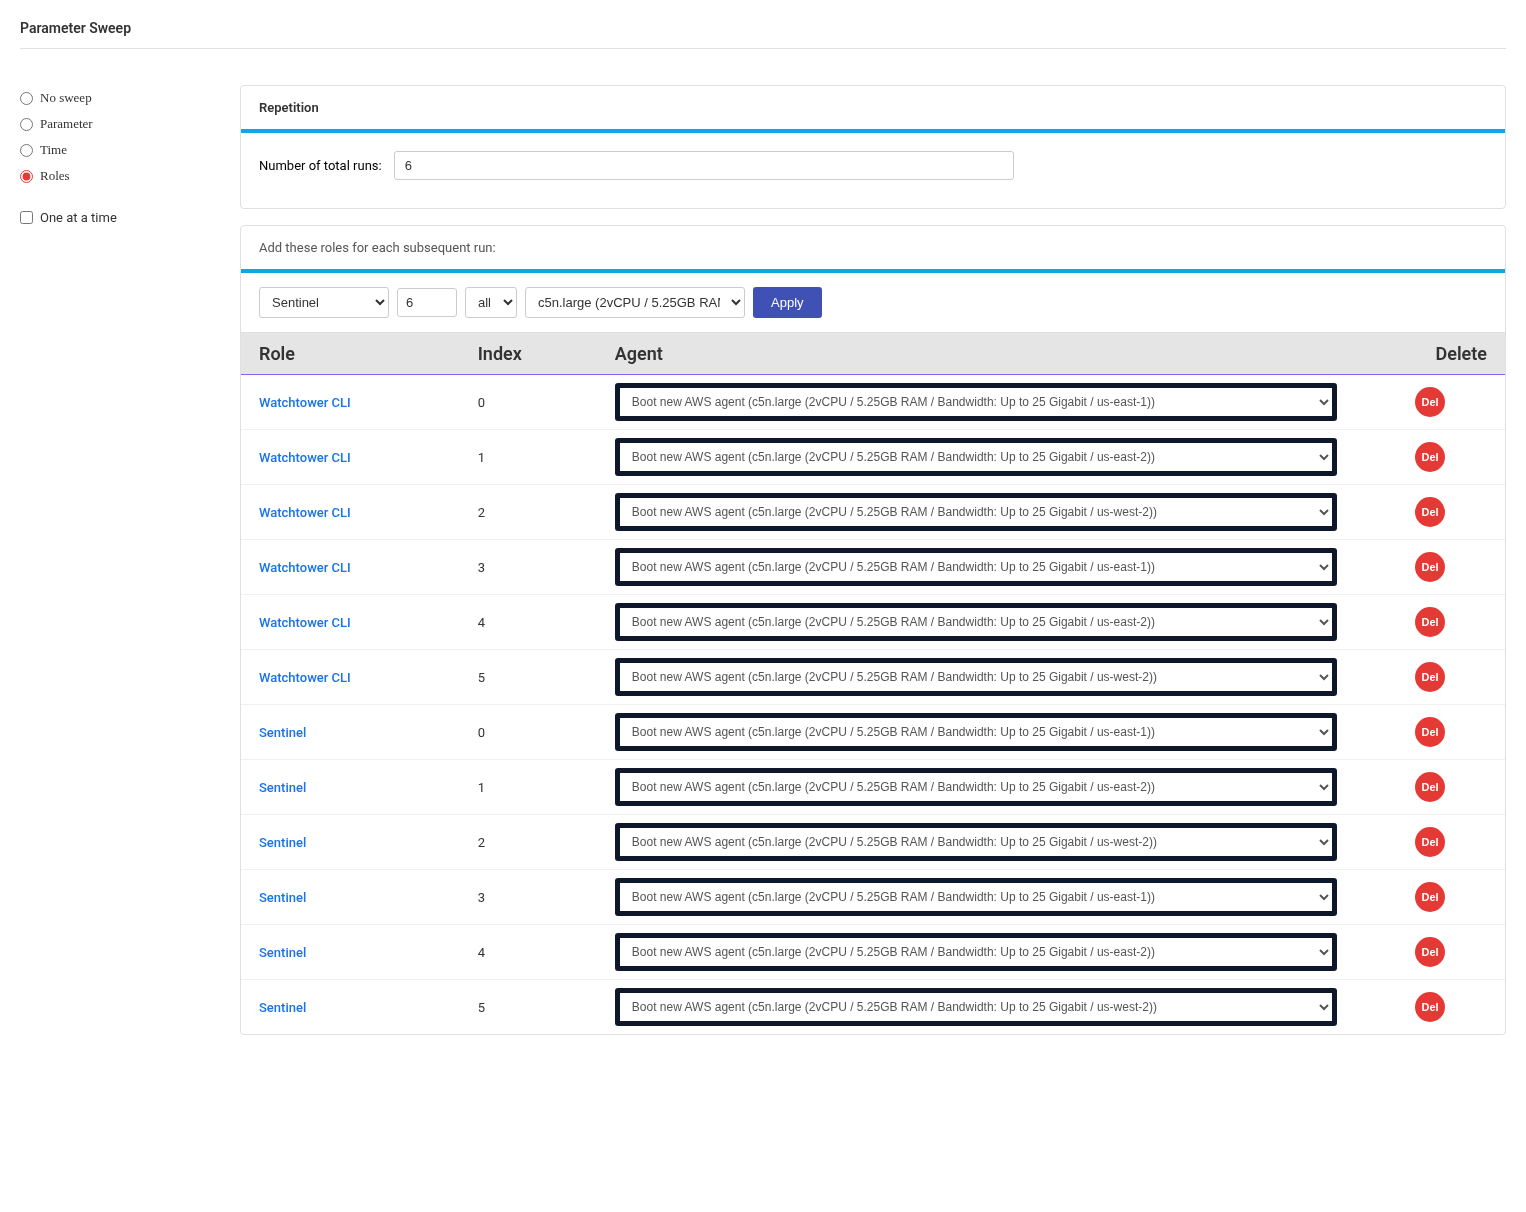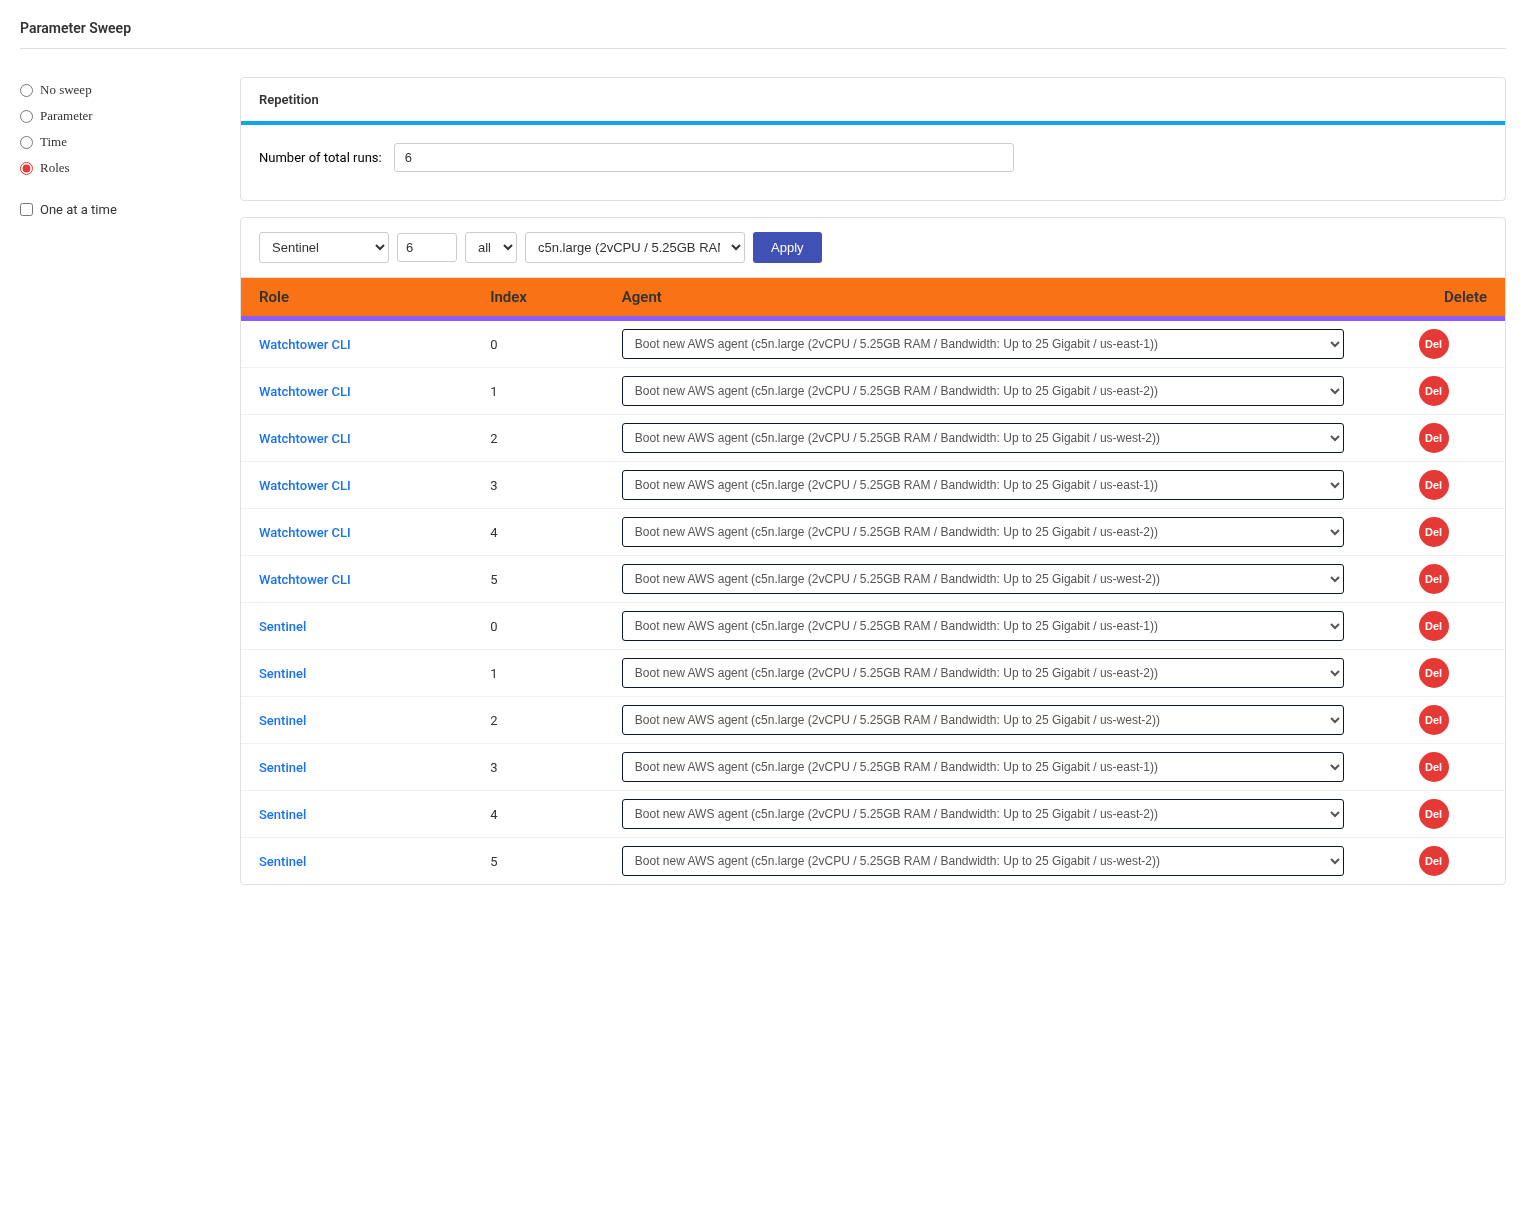--- a/index.html
+++ b/index.html
@@ -13,21 +13,21 @@
       background: #fff;
       min-height: 1212px;
       padding: 20px;
     }
     .section-title {
       font-size: 14px;
       font-weight: 600;
       color: #333;
       padding-bottom: 12px;
       border-bottom: 1px solid #e0e0e0;
-      margin-bottom: 28px;
+      margin-bottom: 36px;
     }
     .main-layout {
       display: flex;
       gap: 20px;
     }
     .left-panel {
       width: 200px;
       flex-shrink: 0;
       padding-top: 5px;
     }
@@ -150,46 +150,46 @@
     .table-container {
       padding: 0;
     }
     .roles-table {
       width: 100%;
       border-collapse: collapse;
     }
     .roles-table th {
       text-align: left;
       padding: 10px 18px;
-      font-size: 15px;
+      font-size: 18px;
       font-weight: 600;
       color: #333;
-      border-bottom: 5px solid #8b5cf6;
-      background: #f97316;
+      border-bottom: 1px solid #8b5cf6;
+      background: #e5e5e5;
     }
     .roles-table th.delete-col {
       text-align: right;
     }
     .roles-table td {
       padding: 8px 18px;
       font-size: 13px;
       color: #333;
       border-bottom: 1px solid #f0f0f0;
       vertical-align: middle;
     }
     .roles-table tr:last-child td {
       border-bottom: none;
     }
     .role-link {
       color: #1a73e8;
       text-decoration: none;
       font-weight: 500;
     }
     .agent-select {
-      border: 1px solid #0f172a;
+      border: 5px solid #0f172a;
       border-radius: 3px;
       padding: 6px 8px;
       font-size: 12px;
       color: #555;
       background: #fff;
       width: 100%;
       outline: none;
       cursor: pointer;
     }
     .del-btn {
@@ -253,20 +253,21 @@
         <div class="card-header">Repetition</div>
         <div class="card-body">
           <div class="form-row">
             <label class="form-label">Number of total runs:</label>
             <input type="text" class="form-input" value="6" style="">
           </div>
         </div>
       </div>
 
       <div class="card roles-card">
+        <div class="card-header">Add these roles for each subsequent run:</div>
 
         <div class="apply-row">
           <select class="apply-select">
             <option>Sentinel</option>
             <option>Watchtower CLI</option>
           </select>
           <input type="text" class="apply-number-input" value="6" style="">
           <select class="apply-select">
             <option>all</option>
             <option>0</option>

